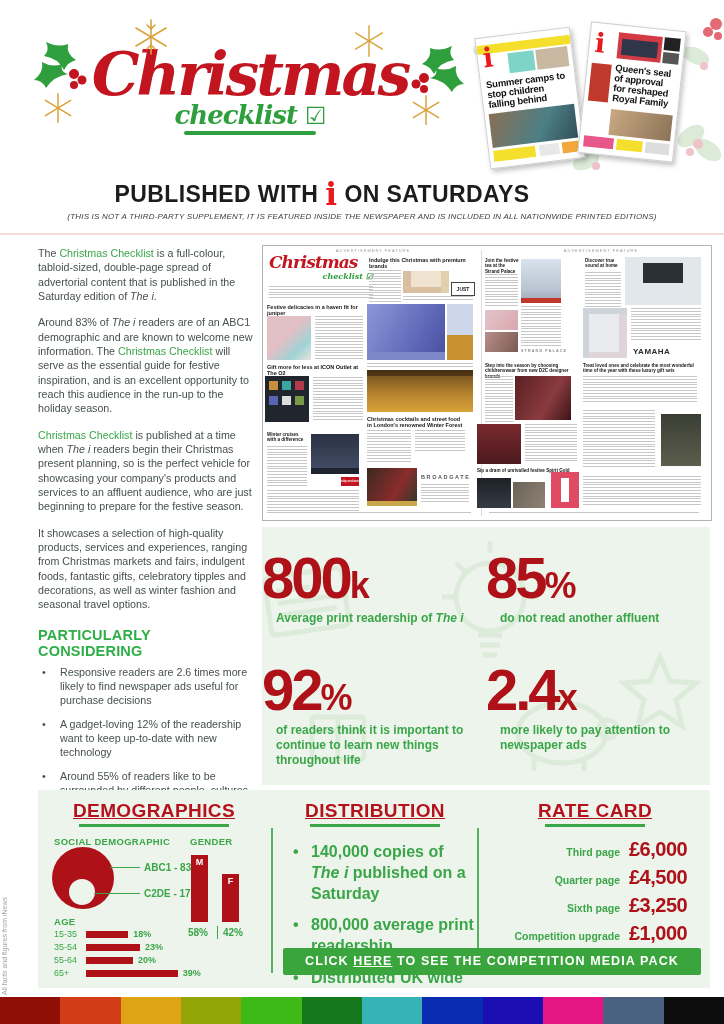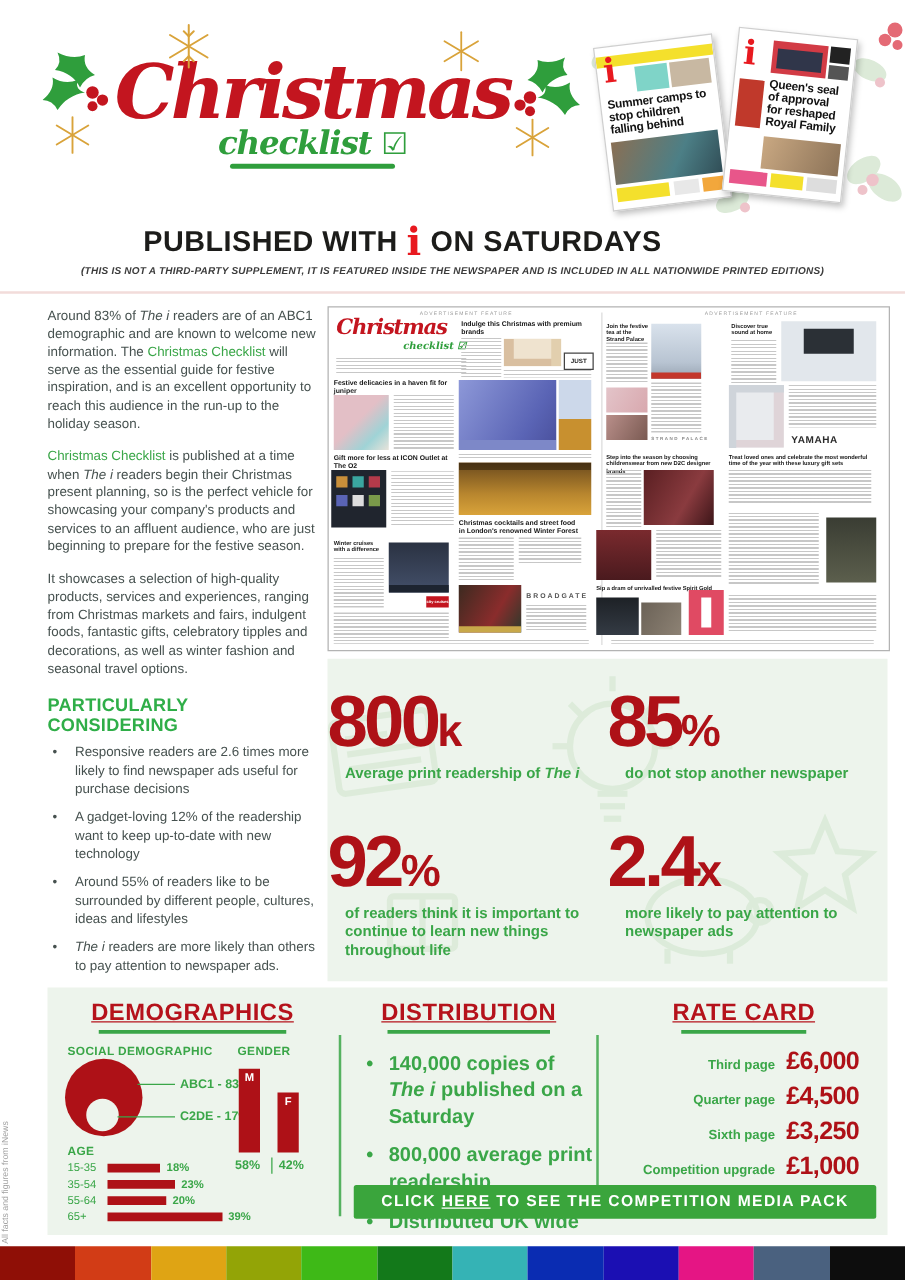--- a/index.html
+++ b/index.html
@@ -11,21 +11,21 @@
   .logo-wrap{left:30px;top:14px;width:440px;height:158px;}
   .logo-title{margin-top:30px;text-align:center;font-family:"DejaVu Serif",serif;font-style:italic;font-weight:900;
     font-size:60px;line-height:1;color:#c3151f;letter-spacing:-3px;}
   .logo-sub{text-align:center;margin-top:-4px;font-family:"DejaVu Serif",serif;font-style:italic;font-weight:700;
     font-size:26px;color:#2f9e3c;letter-spacing:-1px;}
   .logo-check{font-style:normal;font-family:"DejaVu Sans",sans-serif;font-size:24px;}
   .logo-underline{width:132px;height:4px;background:#2f9e3c;border-radius:3px;margin:1px auto 0 auto;}
 
   .pub-line{left:0;top:176px;width:644px;text-align:center;font-weight:900;font-size:23px;color:#1c1c1a;letter-spacing:.4px;}
   .i-mark{color:#e8191f;font-family:"DejaVu Serif",serif;font-weight:900;font-size:31px;margin:0 7px;vertical-align:-3px;}
-  .disclaimer{left:0;top:212px;width:724px;text-align:center;font-style:italic;font-weight:700;font-size:8px;
+  .disclaimer{left:0;top:212px;width:724px;text-align:center;font-style:italic;font-weight:400;font-size:8px;
     color:#3c3c3c;letter-spacing:.2px;}
   .header-rule{left:0;top:233px;width:724px;height:2px;background:#f2dcda;}
 
   
   .covers{left:466px;top:16px;width:258px;height:160px;}
   .cover{position:absolute;width:94px;height:130px;background:#fff;border:1px solid #cfcfcf;
     box-shadow:2px 3px 5px rgba(0,0,0,.25);overflow:hidden;}
   .cover .mast{position:absolute;left:5px;top:9px;font-family:"DejaVu Serif",serif;font-weight:900;font-size:27px;
     line-height:.8;color:#e8191f;}
   .cover .hline{position:absolute;font-weight:800;font-size:9.5px;line-height:1.05;color:#121212;letter-spacing:-.2px;}
@@ -197,20 +197,21 @@
     </div>
   </div>
 
   <div class="abs pub-line">
     <span>PUBLISHED WITH</span><span class="i-mark">i</span><span>ON SATURDAYS</span>
   </div>
   <div class="abs disclaimer">(THIS IS NOT A THIRD-PARTY SUPPLEMENT, IT IS FEATURED INSIDE THE NEWSPAPER AND IS INCLUDED IN ALL NATIONWIDE PRINTED EDITIONS)</div>
   <div class="abs header-rule"></div>
 
   <div class="abs left-col">
+    <p><span>The </span><span class="green">Christmas Checklist</span><span> is a full-colour, tabloid-sized, double-page spread of advertorial content that is published in the Saturday edition of </span><span class="italic">The i</span><span>.</span></p>
     <p><span>Around 83% of </span><span class="italic">The i</span><span> readers are of an ABC1 demographic and are known to welcome new information. The </span><span class="green">Christmas Checklist</span><span> will serve as the essential guide for festive inspiration, and is an excellent opportunity to reach this audience in the run-up to the holiday season.</span></p>
     <p><span class="green">Christmas Checklist</span><span> is published at a time when </span><span class="italic">The i</span><span> readers begin their Christmas present planning, so is the perfect vehicle for showcasing your company's products and services to an affluent audience, who are just beginning to prepare for the festive season.</span></p>
     <p><span>It showcases a selection of high-quality products, services and experiences, ranging from Christmas markets and fairs, indulgent foods, fantastic gifts, celebratory tipples and decorations, as well as winter fashion and seasonal travel options.</span></p>
     <div class="pc-title">PARTICULARLY CONSIDERING</div>
     <div>
         <div class="bullet"><span>Responsive readers are 2.6 times more likely to find newspaper ads useful for purchase decisions</span></div>
         <div class="bullet"><span>A gadget-loving 12% of the readership want to keep up-to-date with new technology</span></div>
         <div class="bullet"><span>Around 55% of readers like to be surrounded by different people, cultures, ideas and lifestyles</span></div>
         <div class="bullet"><span class="italic">The i</span><span> readers are more likely than others to pay attention to newspaper ads.</span></div>
       </div>
@@ -330,21 +331,21 @@
             <line x1="50" y1="204" x2="102" y2="204"></line>
         </g>
       </g>
     </svg>
     <div class="stat-cell" style="left:0;top:22px">
       <div class="stat-num"><span>800</span><span class="stat-suffix">k</span></div>
       <div class="stat-cap"><span>Average print readership of </span><span class="italic">The i</span></div>
     </div>
     <div class="stat-cell" style="left:224px;top:22px">
       <div class="stat-num"><span>85</span><span class="stat-suffix">%</span></div>
-      <div class="stat-cap"><span>do not stop another newspaper</span></div>
+      <div class="stat-cap"><span>do not read another affluent</span></div>
     </div>
     <div class="stat-cell" style="left:0;top:134px">
       <div class="stat-num"><span>92</span><span class="stat-suffix">%</span></div>
       <div class="stat-cap"><span>of readers think it is important to continue to learn new things throughout life</span></div>
     </div>
     <div class="stat-cell" style="left:224px;top:134px">
       <div class="stat-num"><span>2.4</span><span class="stat-suffix">x</span></div>
       <div class="stat-cap"><span>more likely to pay attention to newspaper ads</span></div>
     </div>
   </div>

